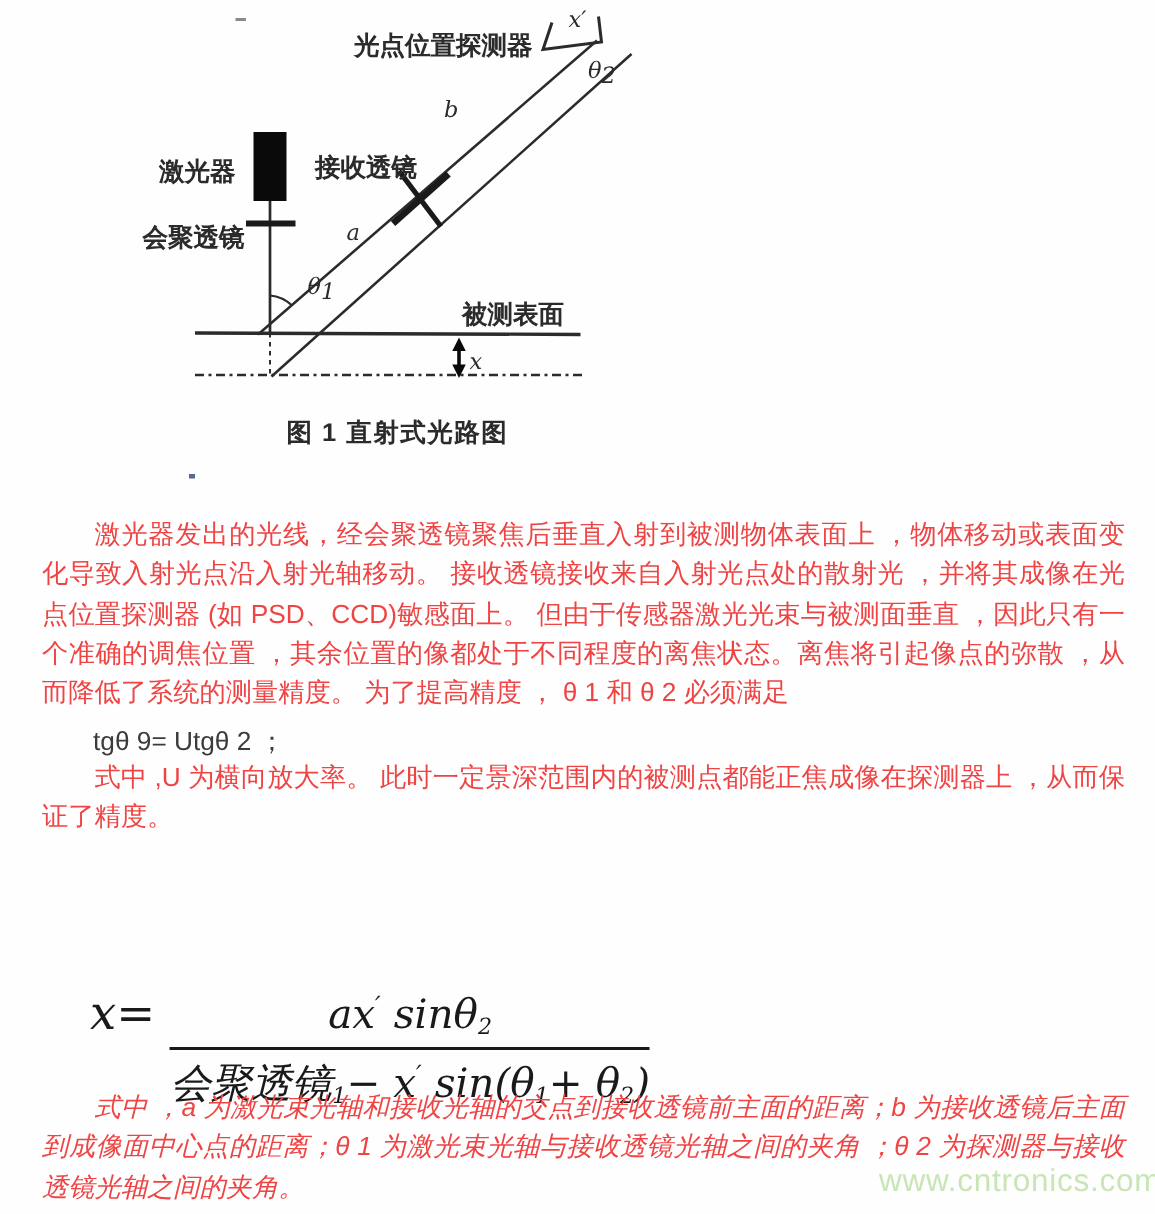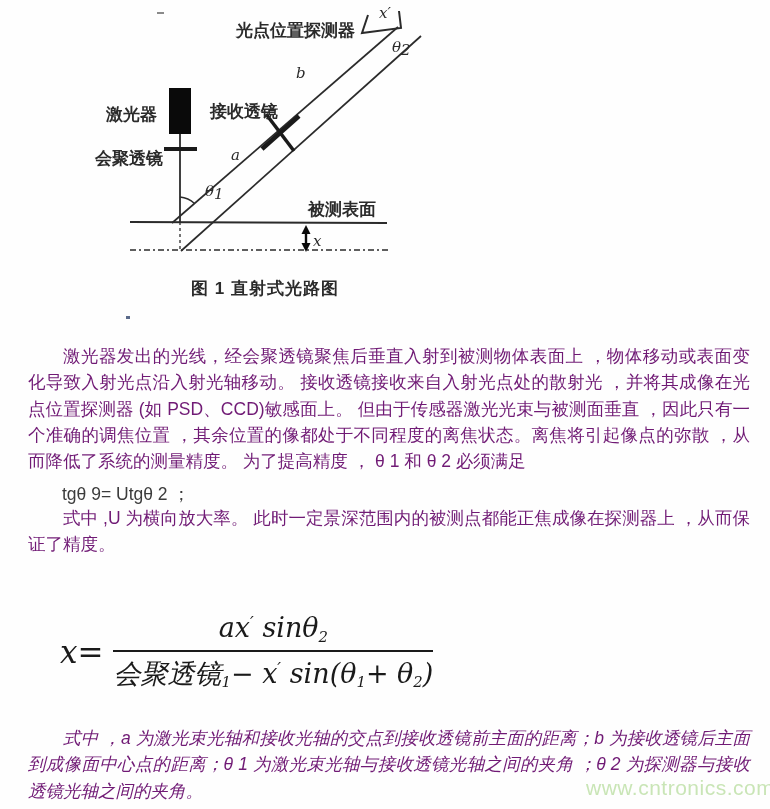--- a/index.html
+++ b/index.html
@@ -25,38 +25,38 @@
     letter-spacing:1px;
   }
   .speck-a { position:absolute; left:157px; top:12px; width:7px; height:2px; background:#8a8a8a; }
   .speck-b { position:absolute; left:126px; top:316px; width:4px; height:3px; background:#5a6a8a; }
 
   
   .para {
     position:absolute; left:28px; width:722px;
     font-size:17.5px; line-height:26.3px;
     text-align:justify; text-justify:inter-ideograph;
-    color:#701a75;
+    color:#ef4444;
   }
   .indent { text-indent:2em; }
   .p1 { top:343px; }
   .eqline { position:absolute; left:62px; top:481px; font-size:17.5px; line-height:26px; color:#3b3b3b; }
   .p2 { top:505px; }
   .p3 { top:557px; }
   .p4 { top:725px;font-style:italic; }
 
   
   .formula {
     position:absolute; left:60px; top:612px;
     display:flex; align-items:center;
     font-family:"DejaVu Serif", serif; font-style:italic; color:#1a1a1a;
   }
   .formula .lhs { font-size:31px; margin-right:10px; }
   .formula .frac { display:inline-block; text-align:center; font-size:27px; }
-  .formula .num { display:block; padding:0 16px 4px; border-bottom:2.5px solid #1a1a1a; }
+  .formula .num { display:block; padding:0 16px 4px; border-bottom:2.5px solid #1a1a1a;margin-top:48px; }
   .formula .den { display:block; padding-top:4px; }
   .fsub { font-size:0.55em; font-style:italic; vertical-align:-0.3em; }
   .fprime { font-size:0.62em; vertical-align:0.55em; }
 
   
   .watermark {
     position:absolute; left:586px; top:776px;
     font-size:21px; color:#c9e5b6; letter-spacing:0.5px;
     font-family:"Liberation Sans", sans-serif;
   }

